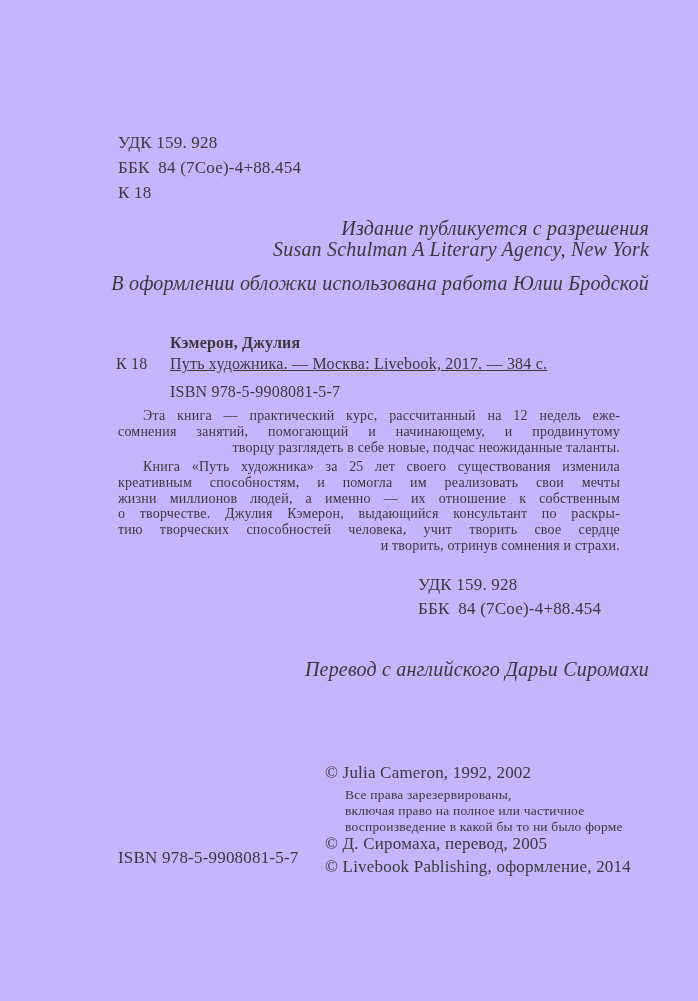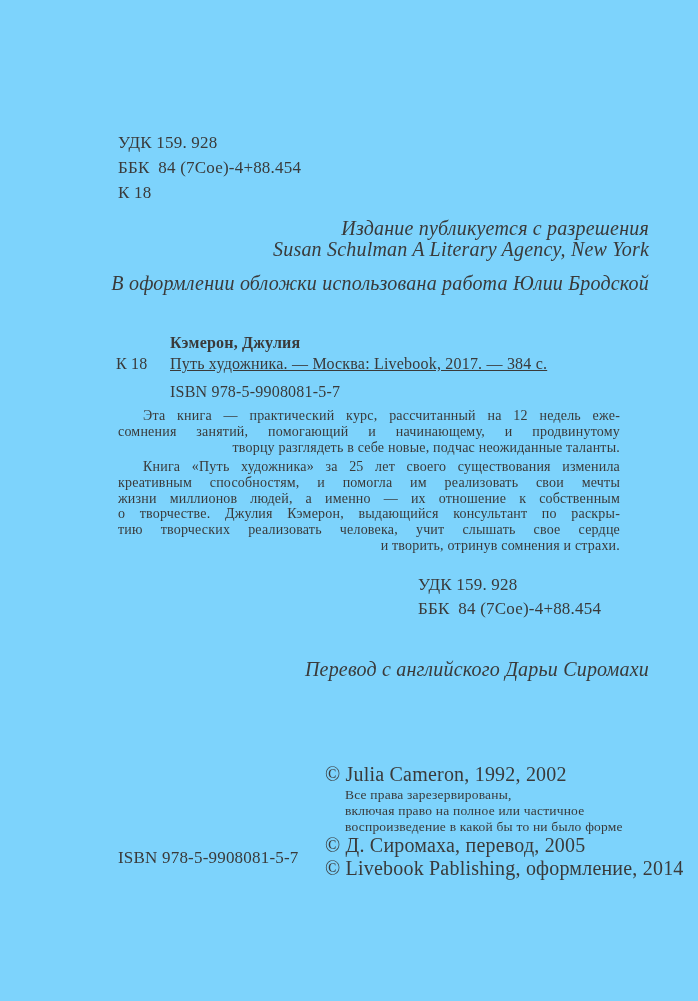--- a/index.html
+++ b/index.html
@@ -1,20 +1,20 @@
 <!DOCTYPE html>
 <html><head>
 <meta charset="utf-8">
 <style>
   html, body { margin: 0; padding: 0; background: #ffffff; }
   .page {
     position: relative;
     width: 698px;
     height: 1001px;
-    background: #7dd3fc;
+    background: #c4b5fd;
     font-family: "Liberation Serif", "DejaVu Serif", serif;
     color: #3a3a3a;
     overflow: hidden;
   }
   .abs { position: absolute; }
   .pre { white-space: pre; }
 
   .codes { font-size: 17px; line-height: 25px; letter-spacing: 0.2px; }
 
   .centerline {
@@ -30,21 +30,21 @@
 
   .annot {
     left: 118px; width: 502px;
     font-size: 14px; line-height: 15.8px;
     letter-spacing: 0.2px;
   }
   .jline { text-align: justify; text-align-last: justify; }
   .indent { text-indent: 25px; }
   .lline { text-align: right; }
 
-  .copyright-main { font-size: 20px; letter-spacing: 0.2px; text-align: center; }
+  .copyright-main { font-size: 17px; letter-spacing: 0.2px; text-align: center; }
   .copyright-note { font-size: 13.5px; line-height: 16.2px; letter-spacing: 0.2px; }
 </style>
 </head>
 <body>
 
 <div class="page">
 
   <div class="abs codes" style="left:118px; top:130px;">
     <div class="pre">УДК 159. 928</div>
     <div class="pre">ББК  84 (7Сое)-4+88.454</div>
@@ -67,21 +67,21 @@
     <div class="jline indent">Эта книга — практический курс, рассчитанный на 12 недель еже-</div>
     <div class="jline">сомнения занятий, помогающий и начинающему, и продвинутому</div>
     <div class="lline">творцу разглядеть в себе новые, подчас неожиданные таланты.</div>
   </div>
 
   <div class="abs annot" style="top:459px;">
     <div class="jline indent">Книга «Путь художника» за 25 лет своего существования изменила</div>
     <div class="jline">креативным способностям, и помогла им реализовать свои мечты</div>
     <div class="jline">жизни миллионов людей, а именно — их отношение к собственным</div>
     <div class="jline">о творчестве. Джулия Кэмерон, выдающийся консультант по раскры-</div>
-    <div class="jline">тию творческих реализовать человека, учит слышать свое сердце</div>
+    <div class="jline">тию творческих способностей человека, учит творить свое сердце</div>
     <div class="lline">и творить, отринув сомнения и страхи.</div>
   </div>
 
   <div class="abs codes" style="left:418px; top:573px; line-height:24px;">
     <div class="pre">УДК 159. 928</div>
     <div class="pre">ББК  84 (7Сое)-4+88.454</div>
   </div>
 
   <div class="abs centerline" style="top:659px;">Перевод с английского Дарьи Сиромахи</div>
 

